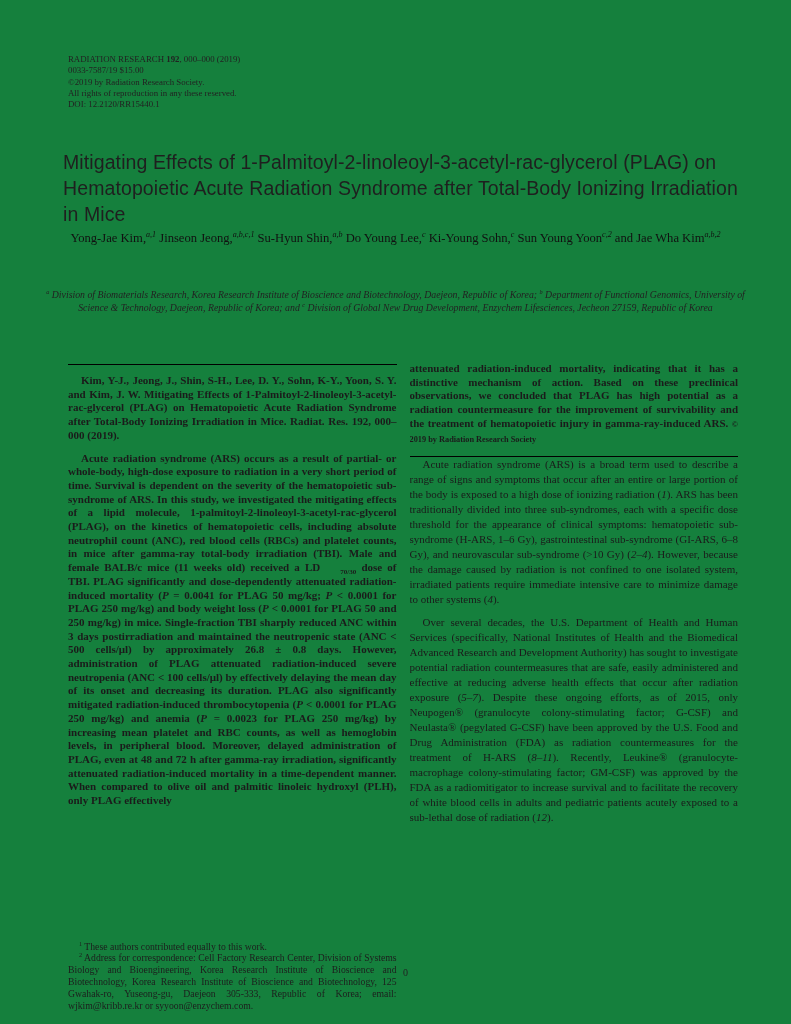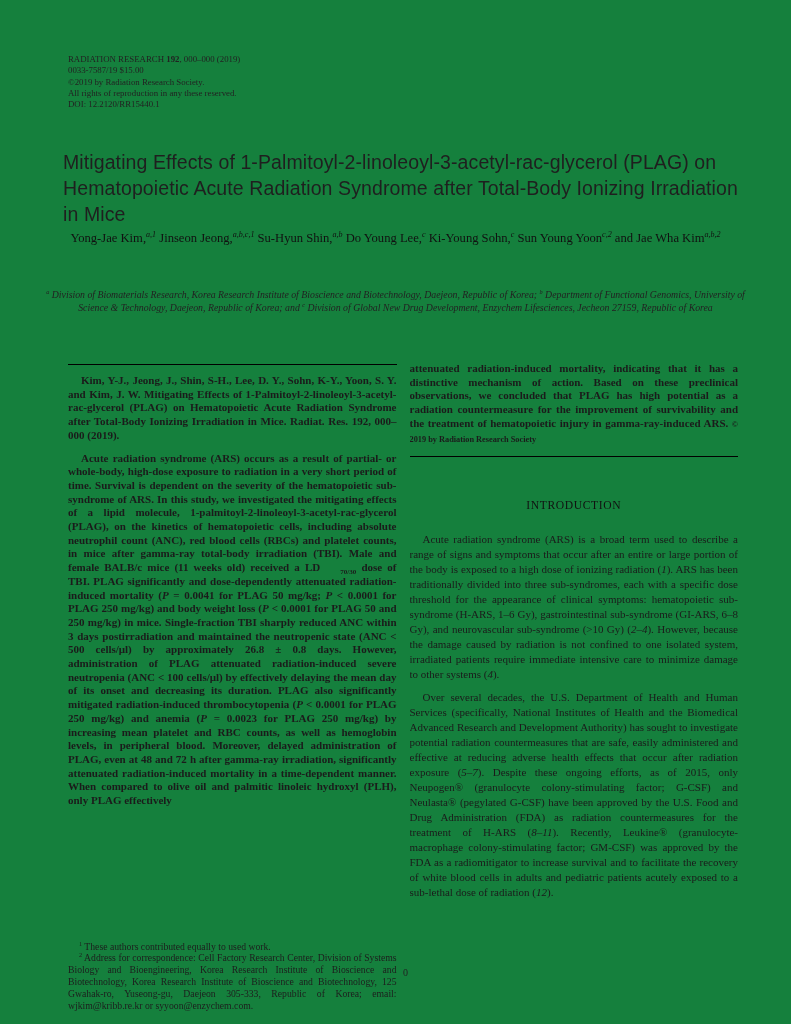--- a/index.html
+++ b/index.html
@@ -57,29 +57,28 @@
 
   <div class="affiliations"><sup>a</sup><span> Division of Biomaterials Research, Korea Research Institute of Bioscience and Biotechnology, Daejeon, Republic of Korea; </span><sup>b</sup><span> Department of Functional Genomics, University of Science &amp; Technology, Daejeon, Republic of Korea; and </span><sup>c</sup><span> Division of Global New Drug Development, Enzychem Lifesciences, Jecheon 27159, Republic of Korea</span></div>
 
   <div class="columns">
 
     <div class="col">
       <hr class="rule top-rule">
       <p class="citation"><span>Kim, Y-J., Jeong, J., Shin, S-H., Lee, D. Y., Sohn, K-Y., Yoon, S. Y. and Kim, J. W. Mitigating Effects of 1-Palmitoyl-2-linoleoyl-3-acetyl-rac-glycerol (PLAG) on Hematopoietic Acute Radiation Syndrome after Total-Body Ionizing Irradiation in Mice. </span><span style="">Radiat. Res.</span><span> 192, 000–000 (2019).</span></p>
       <p class="abstract-p"><span>Acute radiation syndrome (ARS) occurs as a result of partial- or whole-body, high-dose exposure to radiation in a very short period of time. Survival is dependent on the severity of the hematopoietic sub-syndrome of ARS. In this study, we investigated the mitigating effects of a lipid molecule, 1-palmitoyl-2-linoleoyl-3-acetyl-rac-glycerol (PLAG), on the kinetics of hematopoietic cells, including absolute neutrophil count (ANC), red blood cells (RBCs) and platelet counts, in mice after gamma-ray total-body irradiation (TBI). Male and female BALB/c mice (11 weeks old) received a LD</span><sub>70/30</sub><span> dose of TBI. PLAG significantly and dose-dependently attenuated radiation-induced mortality (</span><span style="font-style: italic;">P</span><span> = 0.0041 for PLAG 50 mg/kg; </span><span style="font-style: italic;">P</span><span> &lt; 0.0001 for PLAG 250 mg/kg) and body weight loss (</span><span style="font-style: italic;">P</span><span> &lt; 0.0001 for PLAG 50 and 250 mg/kg) in mice. Single-fraction TBI sharply reduced ANC within 3 days postirradiation and maintained the neutropenic state (ANC &lt; 500 cells/μl) by approximately 26.8 ± 0.8 days. However, administration of PLAG attenuated radiation-induced severe neutropenia (ANC &lt; 100 cells/μl) by effectively delaying the mean day of its onset and decreasing its duration. PLAG also significantly mitigated radiation-induced thrombocytopenia (</span><span style="font-style: italic;">P</span><span> &lt; 0.0001 for PLAG 250 mg/kg) and anemia (</span><span style="font-style: italic;">P</span><span> = 0.0023 for PLAG 250 mg/kg) by increasing mean platelet and RBC counts, as well as hemoglobin levels, in peripheral blood. Moreover, delayed administration of PLAG, even at 48 and 72 h after gamma-ray irradiation, significantly attenuated radiation-induced mortality in a time-dependent manner. When compared to olive oil and palmitic linoleic hydroxyl (PLH), only PLAG effectively</span></p>
       <div class="footnotes">
-        <p><sup>1</sup><span> These authors contributed equally to used work.</span></p>
+        <p><sup>1</sup><span> These authors contributed equally to this work.</span></p>
         <p><sup>2</sup><span> Address for correspondence: Cell Factory Research Center, Division of Systems Biology and Bioengineering, Korea Research Institute of Bioscience and Biotechnology, Korea Research Institute of Bioscience and Biotechnology, 125 Gwahak-ro, Yuseong-gu, Daejeon 305-333, Republic of Korea; email: wjkim@kribb.re.kr or syyoon@enzychem.com.</span></p>
       </div>
     </div>
 
     <div class="col">
       <p class="abstract-p abstract-cont"><span>attenuated radiation-induced mortality, indicating that it has a distinctive mechanism of action. Based on these preclinical observations, we concluded that PLAG has high potential as a radiation countermeasure for the improvement of survivability and the treatment of hematopoietic injury in gamma-ray-induced ARS.  </span><span class="run-small">© 2019 by Radiation Research Society</span></p>
       <hr class="rule bottom-rule">
-      <h2 class="section-heading">INTRODUCTION</h2>
       <p class="body-p"><span>Acute radiation syndrome (ARS) is a broad term used to describe a range of signs and symptoms that occur after an entire or large portion of the body is exposed to a high dose of ionizing radiation (</span><span style="font-style: italic;">1</span><span>). ARS has been traditionally divided into three sub-syndromes, each with a specific dose threshold for the appearance of clinical symptoms: hematopoietic sub-syndrome (H-ARS, 1–6 Gy), gastrointestinal sub-syndrome (GI-ARS, 6–8 Gy), and neurovascular sub-syndrome (&gt;10 Gy) (</span><span style="font-style: italic;">2–4</span><span>). However, because the damage caused by radiation is not confined to one isolated system, irradiated patients require immediate intensive care to minimize damage to other systems (</span><span style="font-style: italic;">4</span><span>).</span></p>
       <p class="body-p"><span>Over several decades, the U.S. Department of Health and Human Services (specifically, National Institutes of Health and the Biomedical Advanced Research and Development Authority) has sought to investigate potential radiation countermeasures that are safe, easily administered and effective at reducing adverse health effects that occur after radiation exposure (</span><span style="font-style: italic;">5–7</span><span>). Despite these ongoing efforts, as of 2015, only Neupogen® (granulocyte colony-stimulating factor; G-CSF) and Neulasta® (pegylated G-CSF) have been approved by the U.S. Food and Drug Administration (FDA) as radiation countermeasures for the treatment of H-ARS (</span><span style="font-style: italic;">8–11</span><span>). Recently, Leukine® (granulocyte-macrophage colony-stimulating factor; GM-CSF) was approved by the FDA as a radiomitigator to increase survival and to facilitate the recovery of white blood cells in adults and pediatric patients acutely exposed to a sub-lethal dose of radiation (</span><span style="font-style: italic;">12</span><span>).</span></p>
     </div>
 
   </div>
 
   <div class="page-number">0</div>
 
 </div>
 

